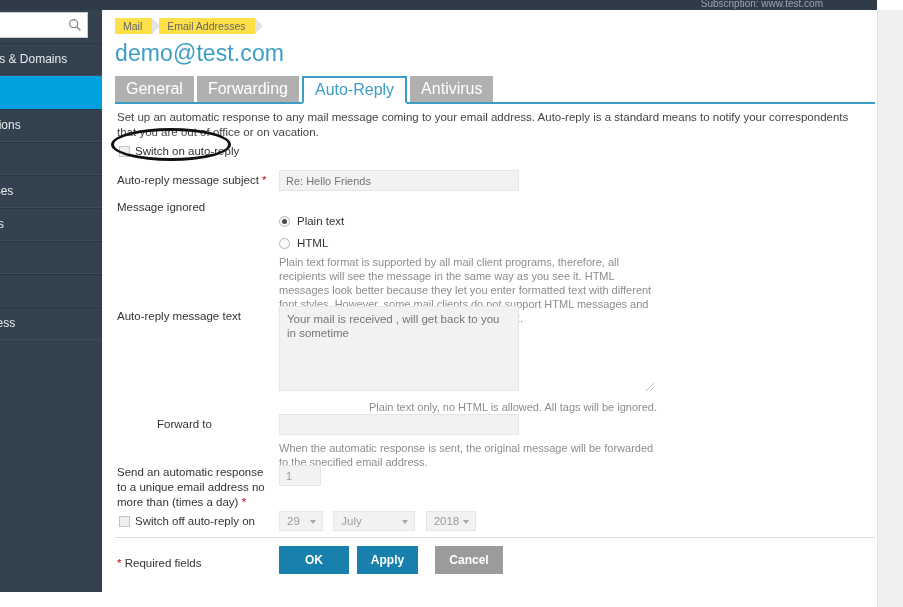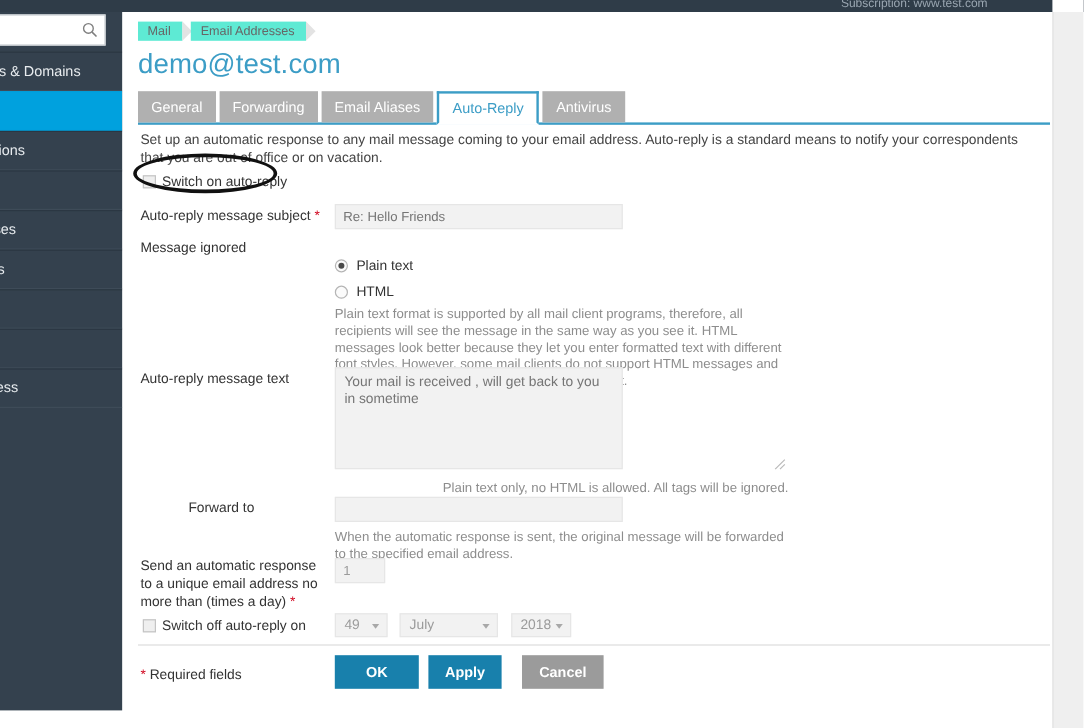--- a/index.html
+++ b/index.html
@@ -105,21 +105,21 @@
   
   .breadcrumb {
     position: absolute;
     left: 13px; top: 8px;
     height: 16px;
     display: flex;
     align-items: stretch;
   }
   .crumb {
     position: relative;
-    background: #5eead4;
+    background: #fde047;
     color: #666;
     font-size: 10.5px;
     line-height: 16px;
     padding: 0 10px 0 8px;
     margin-right: 7px;
     white-space: nowrap;
   }
   .crumb:after {
     content: "";
     position: absolute;
@@ -149,21 +149,21 @@
     box-sizing: content-box;
   }
   .tab {
     position: relative;
     float: left;
     height: 26px;
     line-height: 26px;
     padding: 0 11px;
     background: #b0b0b0;
     color: #ffffff;
-    font-size: 12px;
+    font-size: 16px;
     margin-right: 3px;
     box-sizing: border-box;
     white-space: nowrap;
   }
   .tab.active {
     background: #ffffff;
     color: #3c9dc6;
     border: 2px solid #3c9dc6;
     border-bottom: 2px solid #ffffff;
     height: 28px;
@@ -400,23 +400,20 @@
 
   <div class="page-title">demo@test.com</div>
 
   <div class="tabs">
     <div class="tab">
       <span>General</span>
     </div>
     <div class="tab">
       <span>Forwarding</span>
     </div>
-    <div class="tab">
-      <span>Email Aliases</span>
-    </div>
     <div class="tab active">
       <span>Auto-Reply</span>
     </div>
     <div class="tab">
       <span>Antivirus</span>
     </div>
   </div>
 
   <div class="intro">Set up an automatic response to any mail message coming to your email address. Auto-reply is a standard means to notify your correspondents that you are out of office or on vacation.</div>
 
@@ -476,21 +473,21 @@
         <input class="txtinput narrow" type="text" disabled="" value="1" style="">
       </div>
     </div>
 
     <div class="row" style="top:371px;">
       <div style="position:absolute;left:17px;top:3px;">
         <span class="chk"></span><span class="chk-label">Switch off auto-reply on</span>
       </div>
       <div class="field" style="top:0;">
         <div class="selbox" style="width:44px;">
-          <span class="val">49</span>
+          <span class="val">29</span>
           <span class="caret"></span>
         </div>
         <div class="selbox" style="width:82px;">
           <span class="val">July</span>
           <span class="caret"></span>
         </div>
         <div class="selbox" style="width:50px;">
           <span class="val">2018</span>
           <span class="caret"></span>
         </div>

